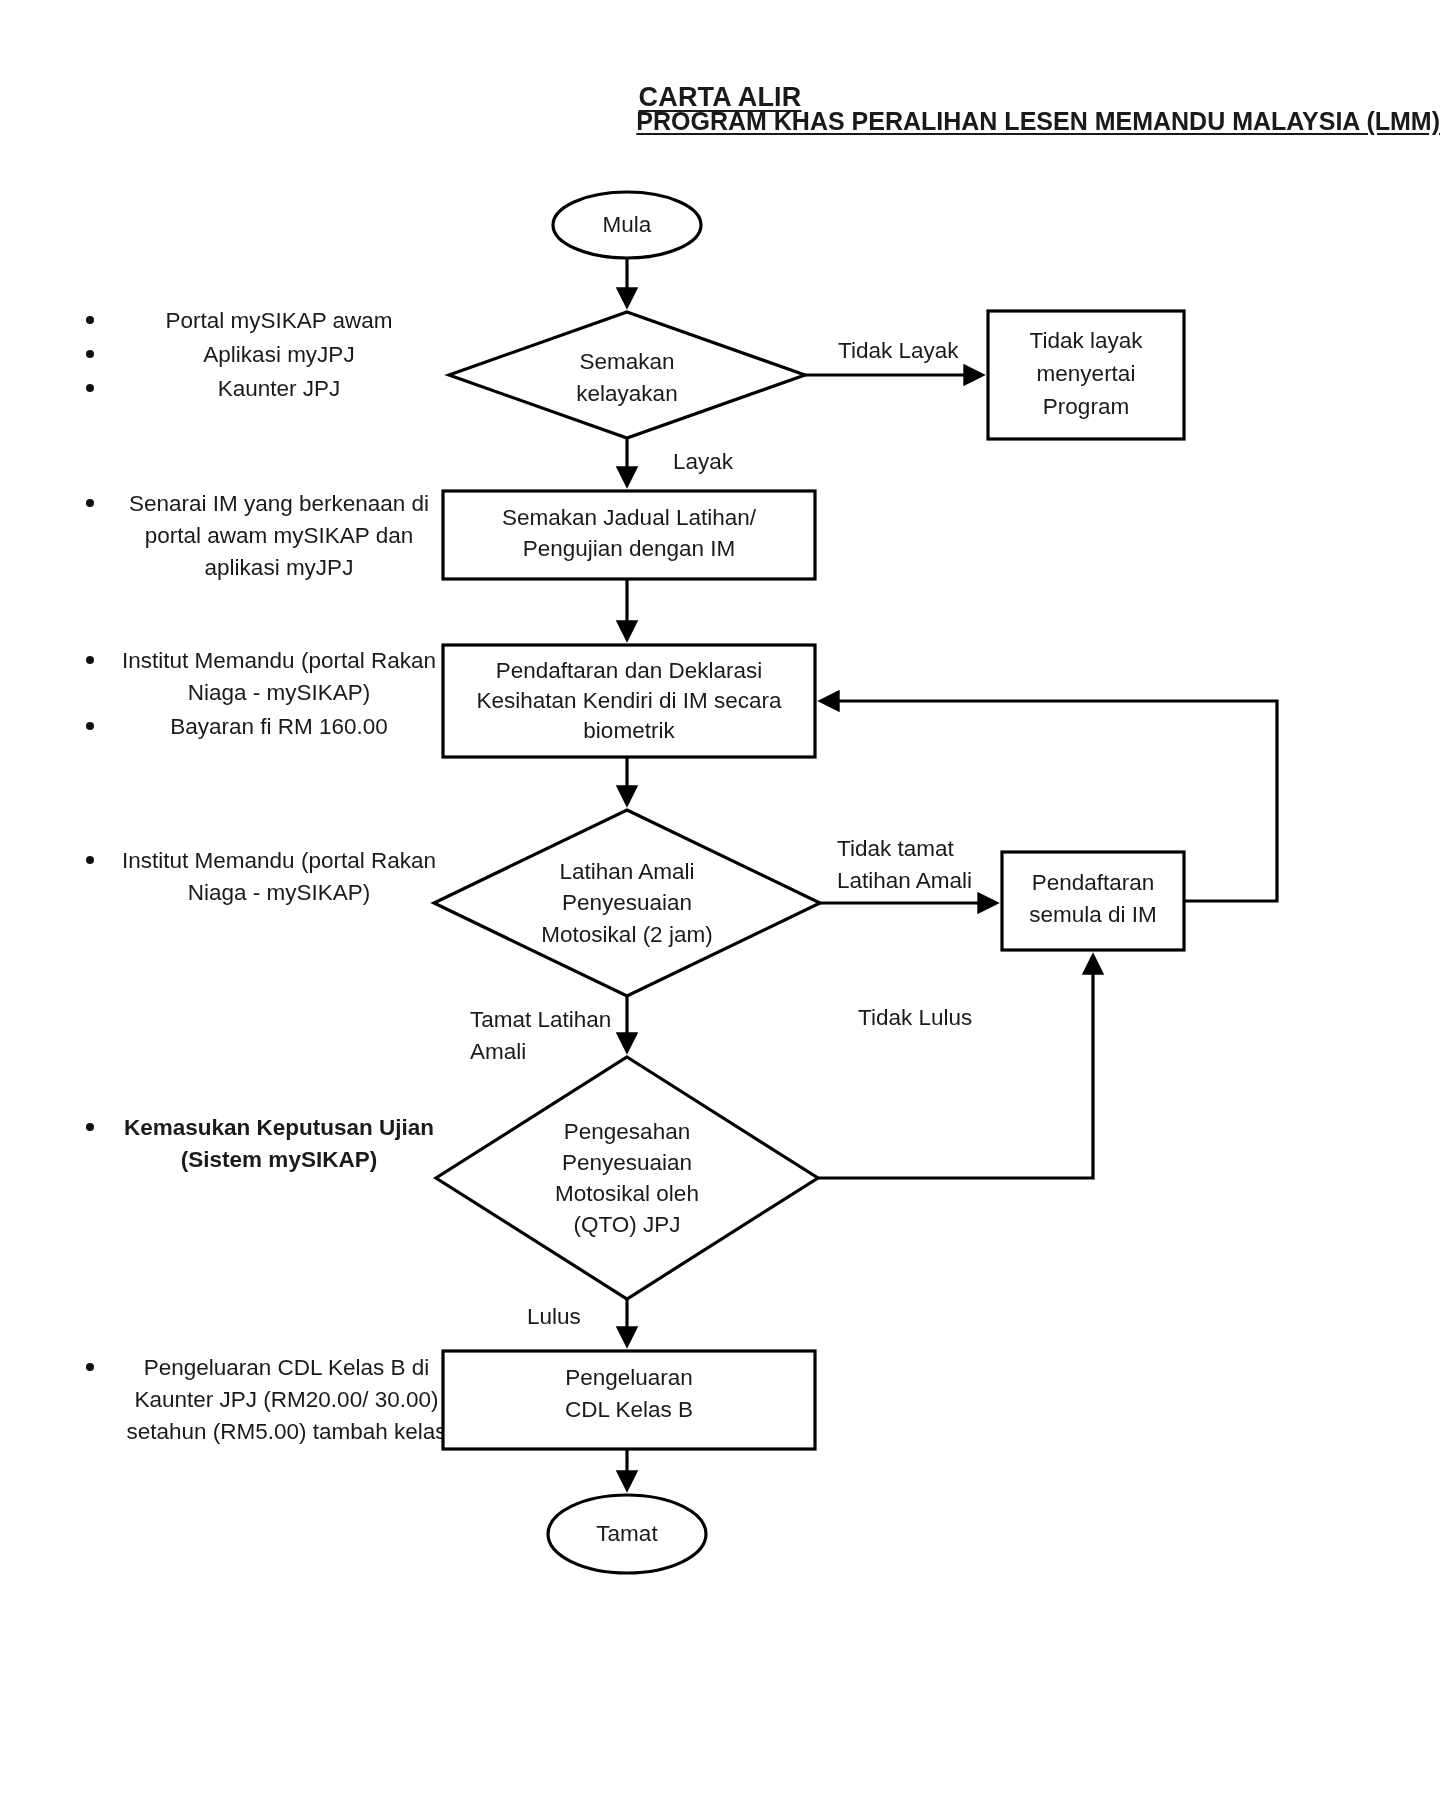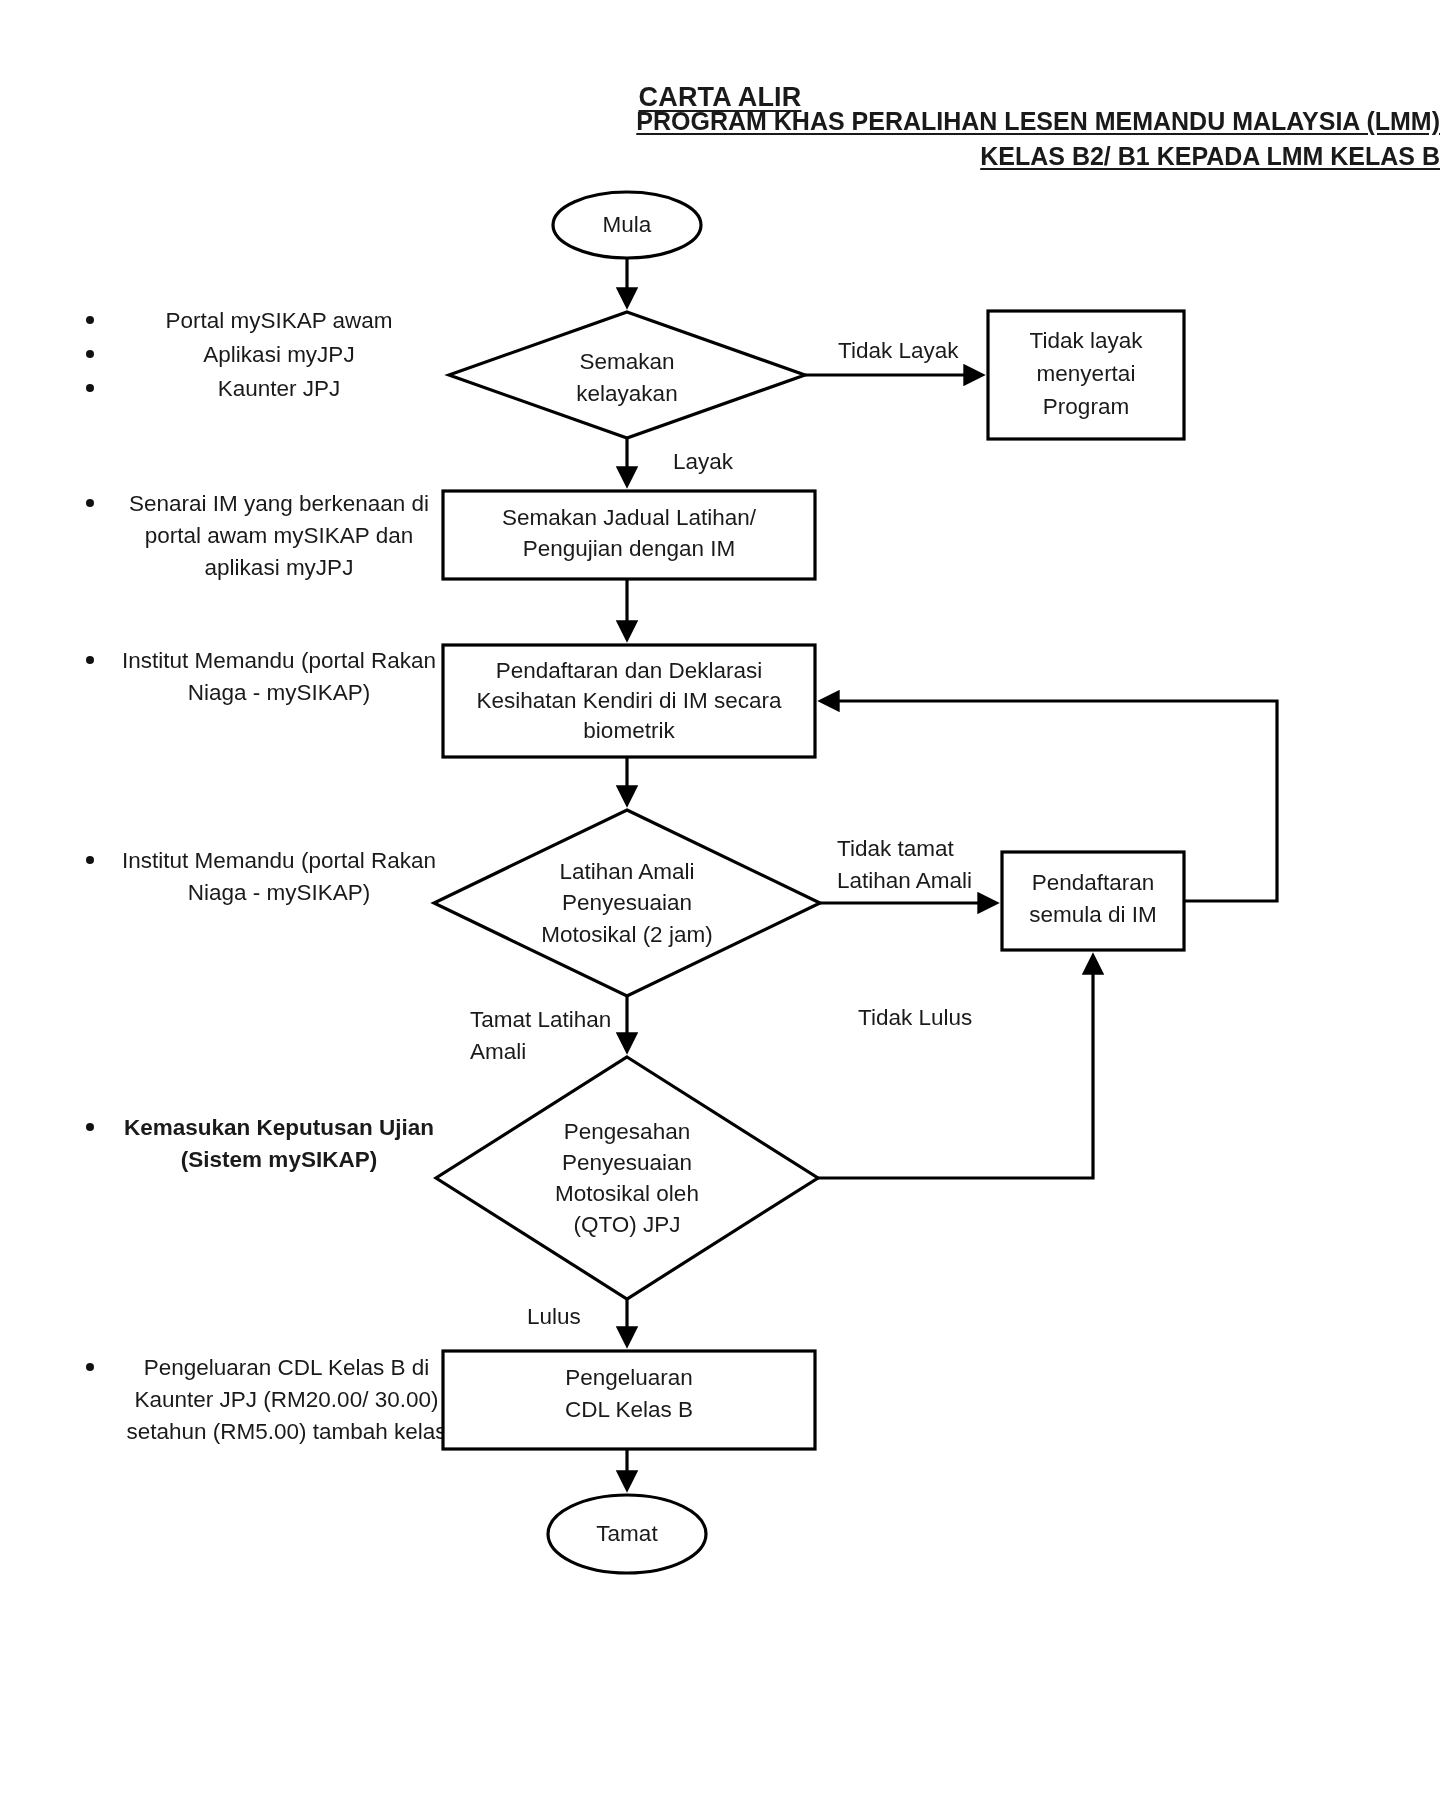--- a/index.html
+++ b/index.html
@@ -114,21 +114,20 @@
 <body>
 
 <div id="page">
 
   <div class="title-block">
     <span class="title-main">CARTA ALIR</span>
   </div>
 
   <div class="subtitle-block">
     <span class="subtitle-line">PROGRAM KHAS PERALIHAN LESEN MEMANDU MALAYSIA (LMM)</span>
-    <span class="subtitle-line">KELAS B2/ B1 KEPADA LMM KELAS B</span>
   </div>
 
   <div class="notes">
 
     <div class="note-group" style="top:305px;">
       <div class="note-item">
         <span class="bullet"></span>
         <span>Portal mySIKAP awam</span>
       </div>
       <div class="note-item">
@@ -145,20 +144,24 @@
       <div class="note-item">
         <span class="bullet"></span>
         <span>Senarai IM yang berkenaan di portal awam mySIKAP dan aplikasi myJPJ</span>
       </div>
     </div>
 
     <div class="note-group" style="top:645px;">
       <div class="note-item">
         <span class="bullet"></span>
         <span>Institut Memandu (portal Rakan Niaga - mySIKAP)</span>
+      </div>
+      <div class="note-item">
+        <span class="bullet"></span>
+        <span>Bayaran fi RM 160.00</span>
       </div>
     </div>
 
     <div class="note-group" style="top:845px;">
       <div class="note-item">
         <span class="bullet"></span>
         <span>Institut Memandu (portal Rakan Niaga - mySIKAP)</span>
       </div>
     </div>
 

